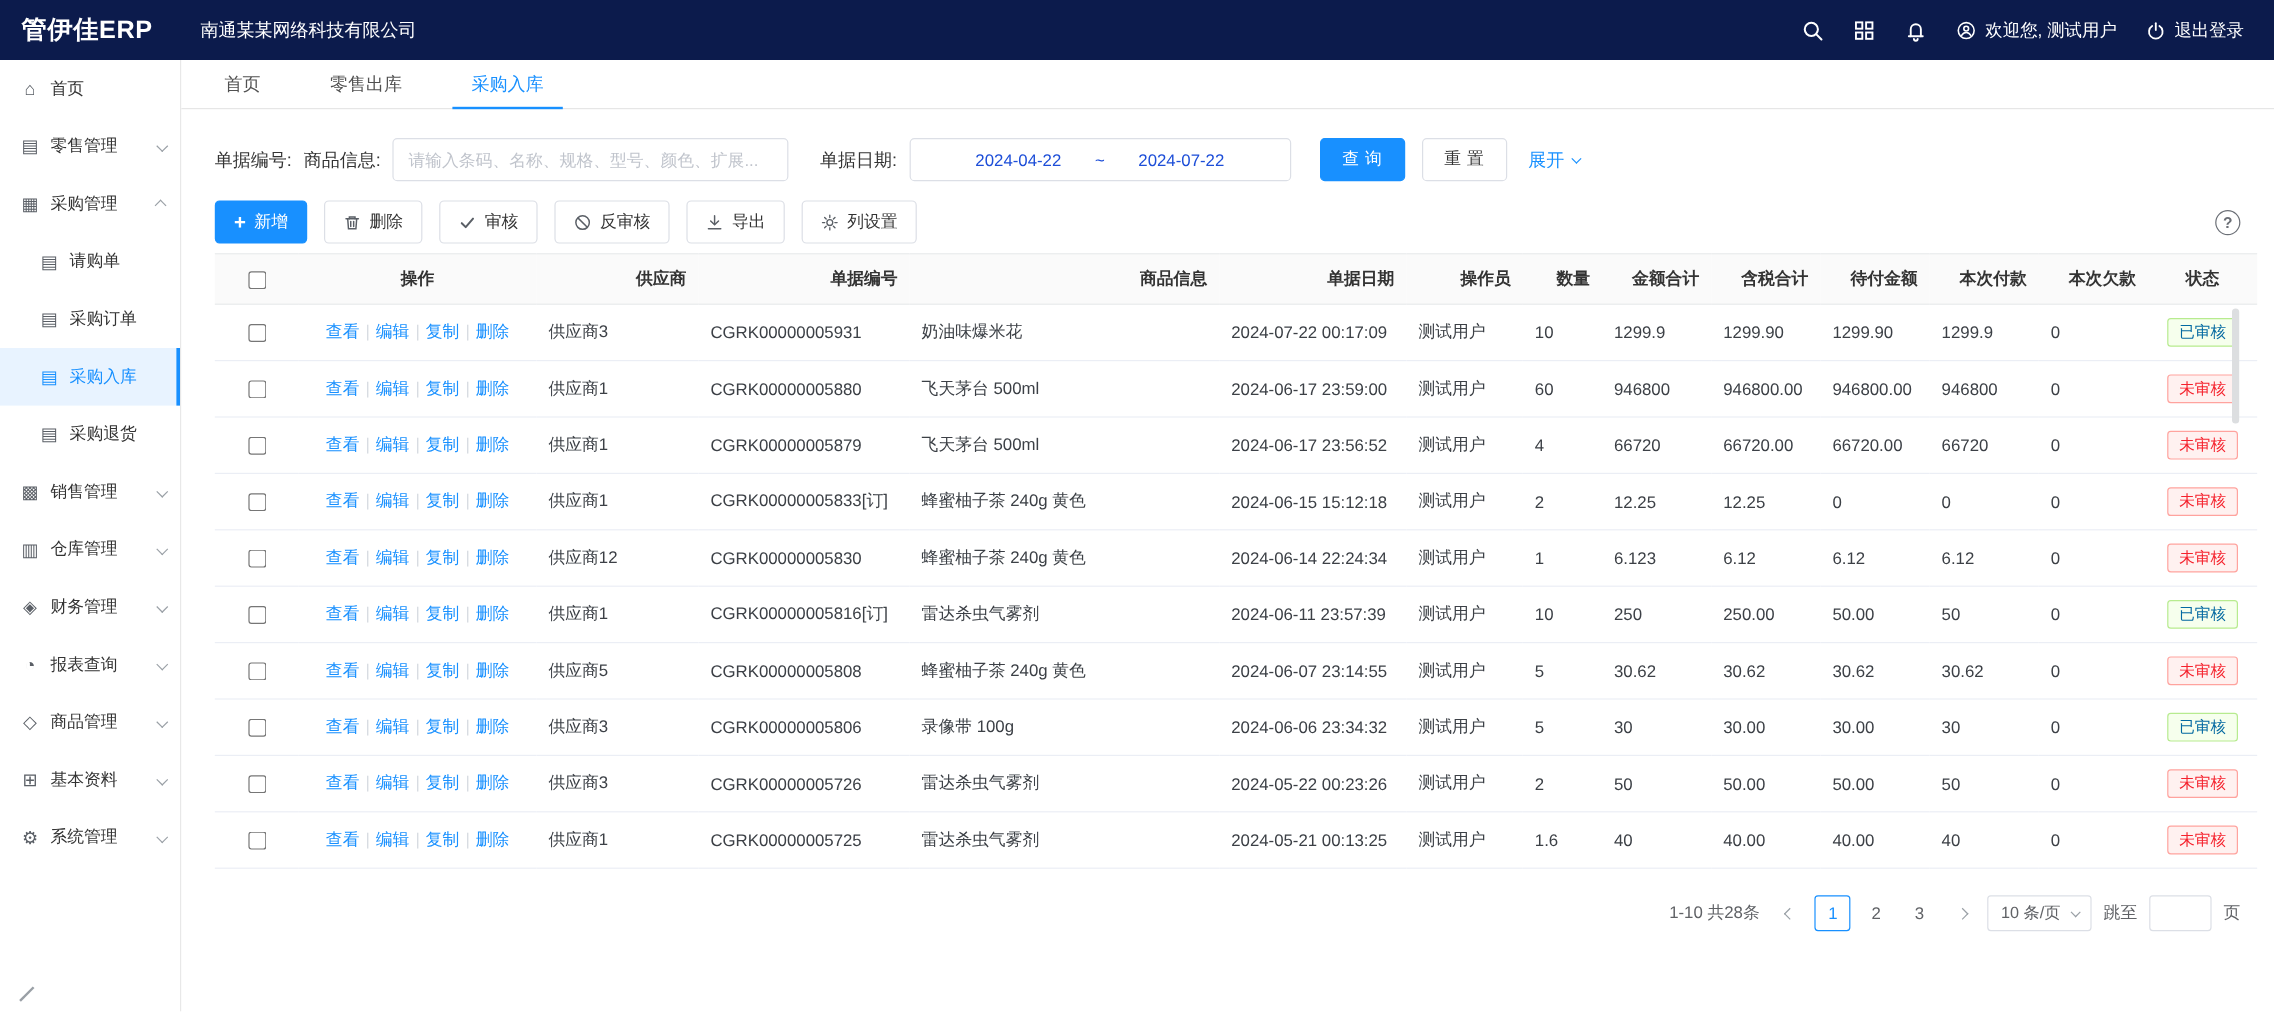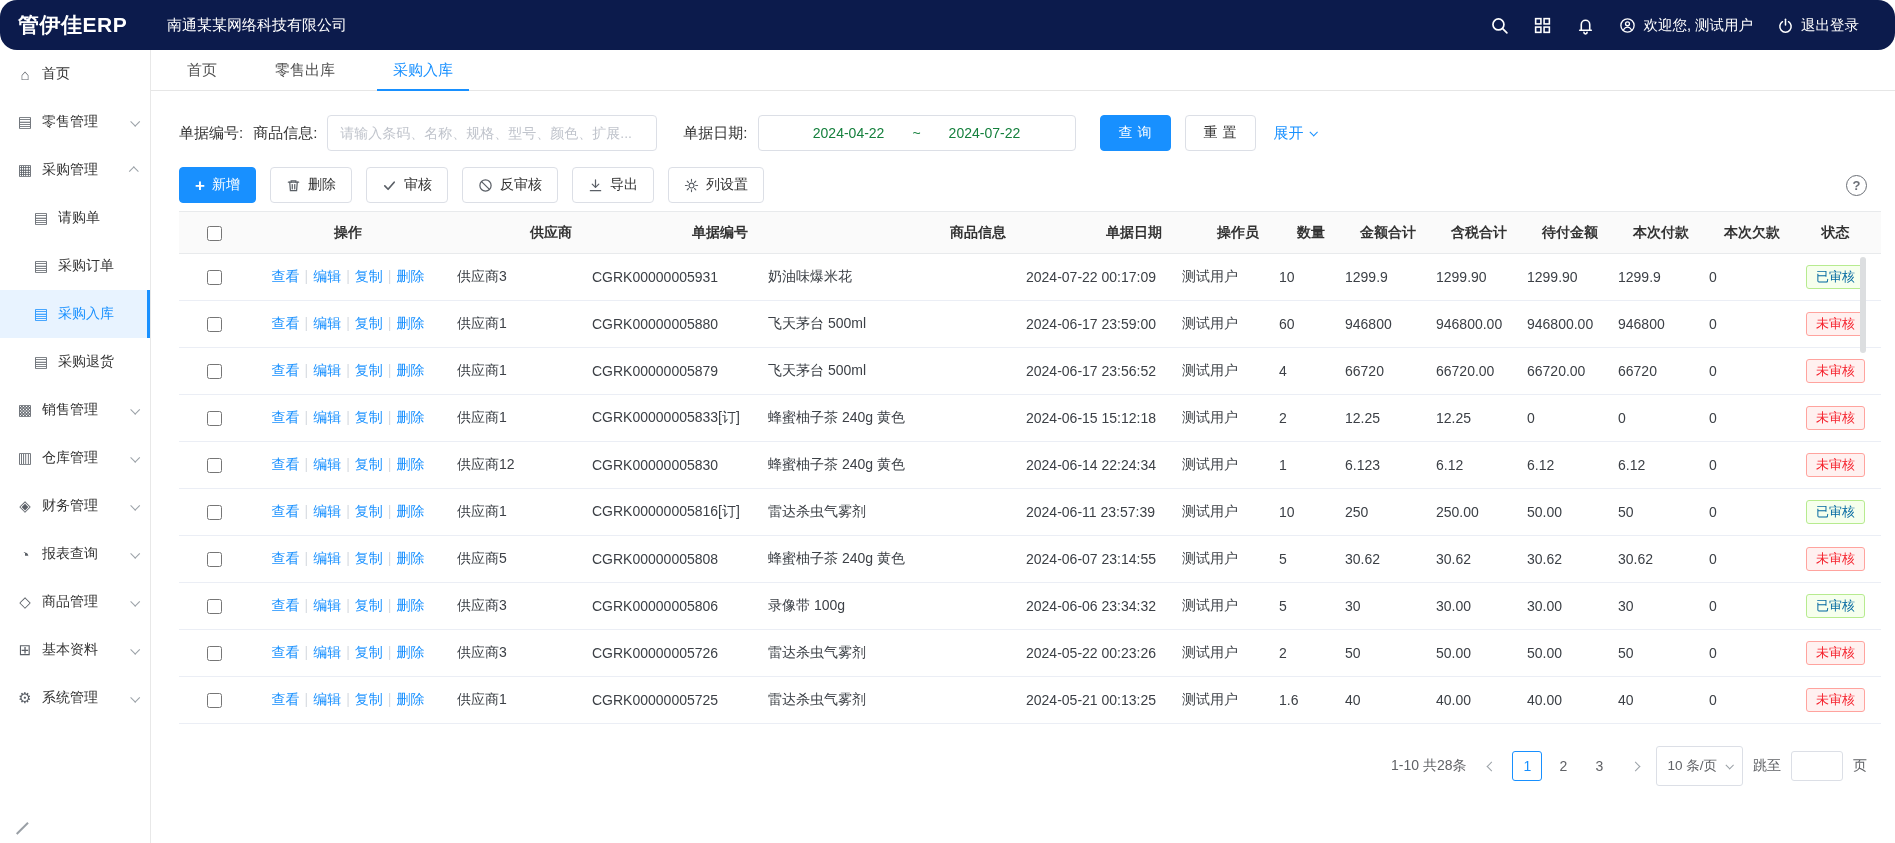--- a/index.html
+++ b/index.html
@@ -4,24 +4,24 @@
 <style>
   :root{
     --header-bg:#0c1b4c;
     --accent:#1890ff;
   }
   *{margin:0;padding:0;box-sizing:border-box;}
   html,body{width:1895px;height:843px;overflow:hidden;background:#fff;
     font-family:"Liberation Sans","DejaVu Sans",sans-serif;color:#333;}
 
   
-  .topbar{height:50px;background:var(--header-bg);display:flex;align-items:center;color:#fff;border-radius:17px;}
+  .topbar{height:50px;background:var(--header-bg);display:flex;align-items:center;color:#fff;}
   .logo{width:151px;padding-left:18px;font-size:21px;font-weight:700;letter-spacing:.5px;white-space:nowrap;}
   .company{margin-left:16px;font-size:15px;}
-  .topbar-right{margin-left:auto;display:flex;align-items:center;gap:24px;padding-right:36px;font-size:14.5px;}
+  .topbar-right{margin-left:auto;display:flex;align-items:center;gap:24px;padding-right:25px;font-size:14.5px;}
   .tb-icon{display:flex;align-items:center;cursor:pointer;}
   .tb-icon svg{width:19px;height:19px;display:block;}
   .tb-user{display:flex;align-items:center;gap:7px;cursor:pointer;white-space:nowrap;}
   .tb-user svg{width:17px;height:17px;display:block;}
 
   
   .body-row{display:flex;height:793px;}
   .sidebar{flex:0 0 151px;width:151px;border-right:1px solid #e8e8e8;background:#fff;position:relative;}
   .main{flex:1;min-width:0;display:flex;flex-direction:column;}
 
@@ -46,21 +46,21 @@
   .tab.active{color:var(--accent);}
   .tab.active::after{content:"";position:absolute;left:-10px;right:-10px;bottom:-1px;height:2px;background:var(--accent);}
 
   
   .filters{display:flex;align-items:center;padding:24px 28px 0;}
   .f-label{font-size:15px;color:#333;margin-right:10px;white-space:nowrap;}
   .f-input{height:36px;border:1px solid #dcdfe6;border-radius:4px;padding:0 12px;font-size:14px;color:#333;outline:none;font-family:inherit;}
   .f-input::placeholder{color:#c0c4cc;}
   .in-billno{width:286px;margin-right:24px;}
   .in-product{width:330px;margin-right:26px;}
-  .date-range{width:318px;height:36px;border:1px solid #dcdfe6;border-radius:4px;display:flex;align-items:center;justify-content:center;gap:28px;font-size:14px;color:#15803d;margin-right:24px;cursor:pointer;}
+  .date-range{width:318px;height:36px;border:1px solid #dcdfe6;border-radius:4px;display:flex;align-items:center;justify-content:center;gap:28px;font-size:14px;color:#1d4ed8;margin-right:24px;cursor:pointer;}
   .btn{height:36px;border:1px solid #dcdfe6;background:#fff;border-radius:4px;font-size:14px;color:#333;
     padding:0 15px;display:inline-flex;align-items:center;gap:7px;cursor:pointer;font-family:inherit;white-space:nowrap;}
   .btn.primary{background:var(--accent);border-color:var(--accent);color:#fff;}
   .btn .bi{display:flex;align-items:center;color:#5a5f66;}
   .btn.primary .bi{color:#fff;}
   .btn svg{width:15px;height:15px;display:block;}
   .spaced{letter-spacing:5px;padding-left:18px;padding-right:13px;}
   .btn-search{margin-right:14px;}
   .expand-link{color:var(--accent);display:inline-flex;align-items:center;gap:6px;margin-left:18px;cursor:pointer;font-size:15px;}
   .expand-link .chev{color:var(--accent);width:6px;height:6px;}
@@ -90,21 +90,21 @@
   .vthumb{width:6px;height:96px;background:#dcdee0;border-radius:3px;margin:0 auto;}
 
   
   .pagination{margin:22px 28px 0;display:flex;align-items:center;justify-content:flex-end;gap:10px;font-size:14px;color:#606266;}
   .pg-sum{margin-right:4px;}
   .pg-arrow{display:inline-flex;align-items:center;justify-content:center;width:22px;height:30px;cursor:pointer;color:#b4bccc;}
   .pg-arrow.next{color:#606266;}
   .pg-pages{display:inline-flex;gap:6px;align-items:center;}
   .pg-num{min-width:30px;height:30px;display:inline-flex;align-items:center;justify-content:center;border-radius:3px;cursor:pointer;}
   .pg-num.active{border:1px solid var(--accent);color:var(--accent);}
-  .pg-size{height:40px;border:1px solid #dcdfe6;border-radius:3px;display:inline-flex;align-items:center;gap:9px;padding:0 10px;
+  .pg-size{height:30px;border:1px solid #dcdfe6;border-radius:3px;display:inline-flex;align-items:center;gap:9px;padding:0 10px;
     font-size:13.5px;color:#606266;cursor:pointer;white-space:nowrap;}
   .pg-size .chev{width:6px;height:6px;}
   .jump-input{width:52px;height:30px;border:1px solid #dcdfe6;border-radius:3px;outline:none;padding:0 6px;font-size:14px;font-family:inherit;}
 </style>
 </head>
 <body>
 
 <header class="topbar">
   <div class="logo">管伊佳ERP</div>
   <div class="company">南通某某网络科技有限公司</div>

